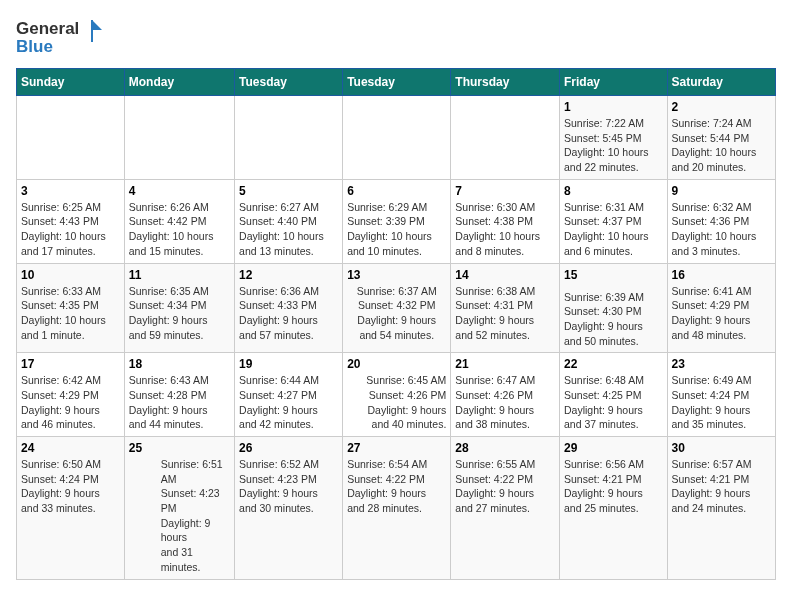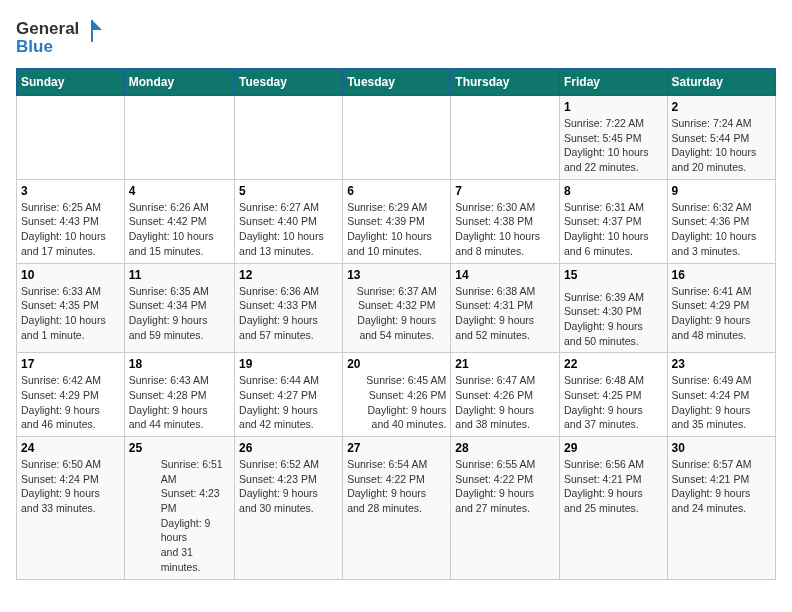--- a/index.html
+++ b/index.html
@@ -145,21 +145,21 @@
         <td>
           <span class="day-num">5</span>
           <div class="day-info" style="white-space: pre-line;">Sunrise: 6:27 AM
 Sunset: 4:40 PM
 Daylight: 10 hours
 and 13 minutes.</div>
         </td>
         <td>
           <span class="day-num">6</span>
           <div class="day-info" style="white-space: pre-line;">Sunrise: 6:29 AM
-Sunset: 4:39 PM
+Sunset: 3:39 PM
 Daylight: 10 hours
 and 10 minutes.</div>
         </td>
         <td>
           <span class="day-num">7</span>
           <div class="day-info" style="white-space: pre-line;">Sunrise: 6:30 AM
 Sunset: 4:38 PM
 Daylight: 10 hours
 and 8 minutes.</div>
         </td>

